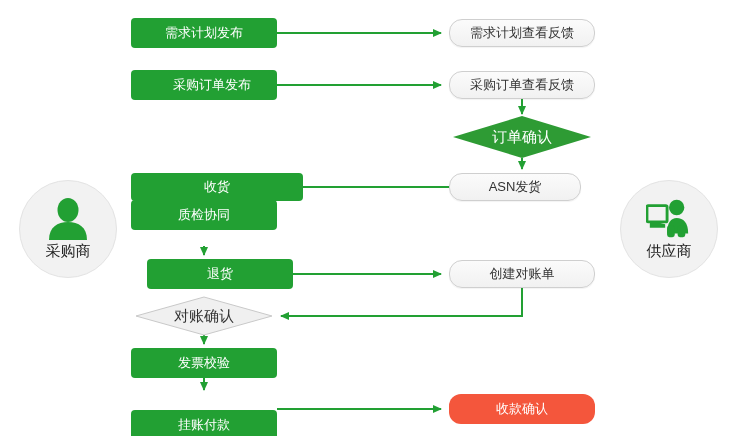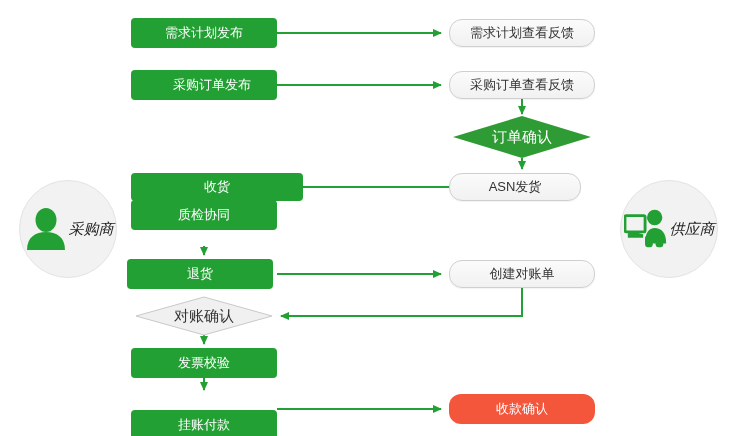--- a/index.html
+++ b/index.html
@@ -86,24 +86,23 @@
 
   
   .actor {
     position: absolute;
     width: 96px;
     height: 96px;
     border-radius: 50%;
     background: #f2f2f2;
     border: 1px solid #e3e3e3;
     display: flex;
-    flex-direction: row;
+    flex-direction: column;
     align-items: center;
     justify-content: center;
-    font-style: italic;
   }
   .actor .actor-icon {
     width: 46px;
     height: 42px;
     display: block;
     margin-bottom: 1px;
   }
   .actor .actor-label {
     font-size: 15px;
     color: #222222;
@@ -205,21 +204,21 @@
   </div>
 
   <div class="node node-green" style="left:131px; top:173px; width:172px; height:28px;">
     <span>收货</span>
   </div>
 
   <div class="node node-green" style="left:131px; top:200px; width:146px; height:30px;">
     <span>质检协同</span>
   </div>
 
-  <div class="node node-green" style="left:127px; top:259px; width:146px; height:30px;">
+  <div class="node node-green" style="left:147px; top:259px; width:146px; height:30px;">
     <span>退货</span>
   </div>
 
   <div class="node node-plain" style="left:449px; top:260px; width:146px; height:28px;align-items:center;">
     <span>创建对账单</span>
   </div>
 
   <div class="diamond diamond-gray" style="left:135px; top:296px; width:138px; height:40px;">
     <svg width="138" height="40" viewBox="0 0 138 40" style="position:absolute;left:0;top:0;">
       <polygon points="69,1 137,20 69,39 1,20" fill="#f0f0f0" stroke="#c9c9c9" stroke-width="1"></polygon>

